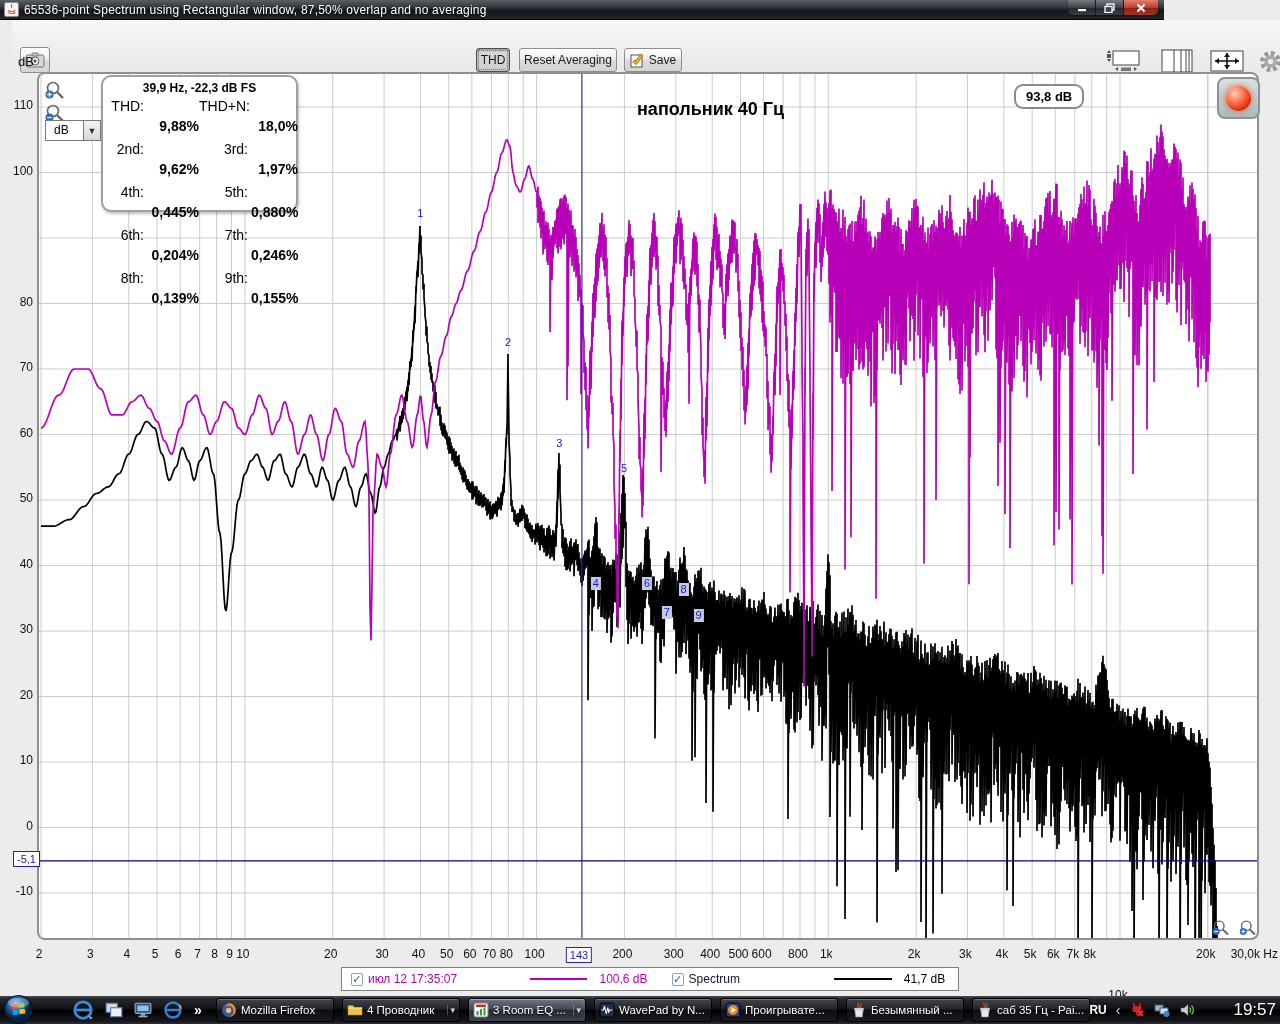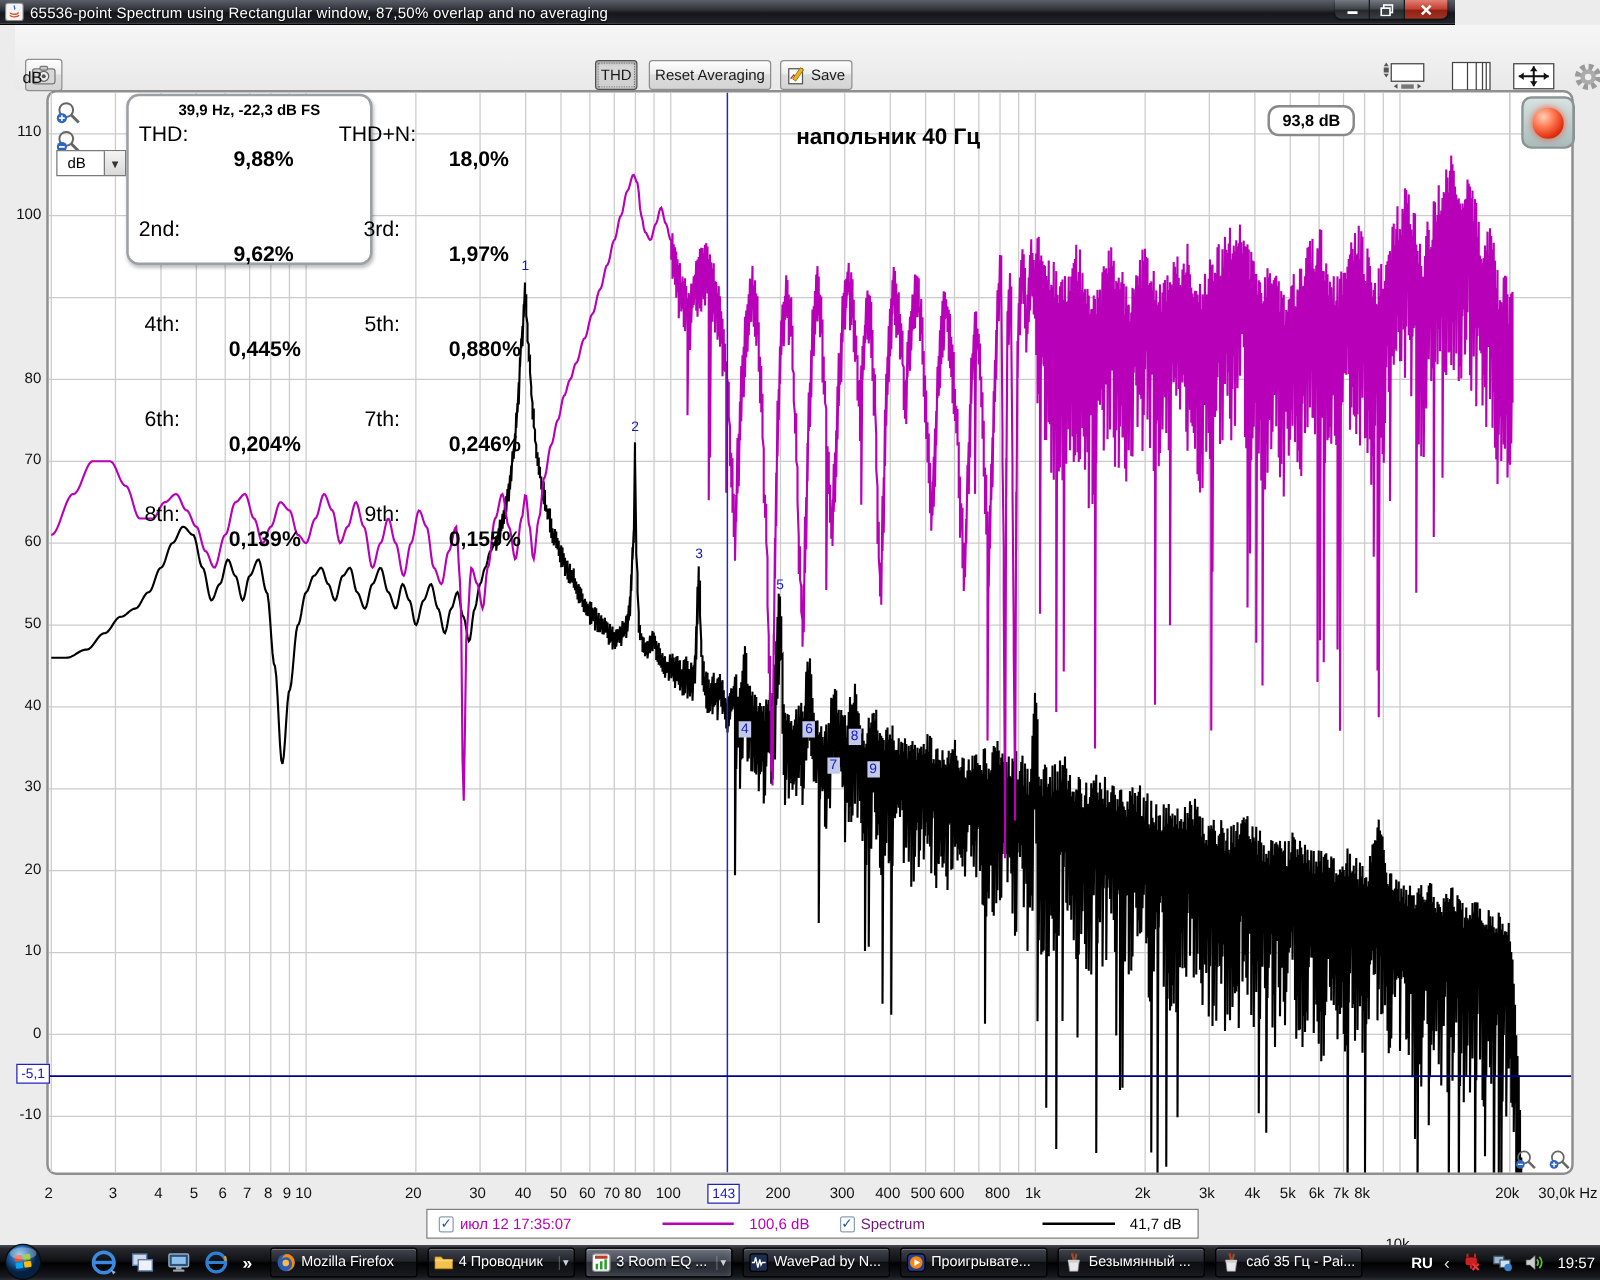--- a/index.html
+++ b/index.html
@@ -52,21 +52,21 @@
   
   #plot { position:absolute; left:37px; top:72px; width:1222px; height:868px;
     background:#fff; border:2px solid #8f8f8f; border-radius:8px; }
   #chart { position:absolute; left:0; top:0; }
   #plot-title { position:absolute; left:598px; top:25px; font-size:18px; font-weight:bold; color:#000; }
   #level-badge { position:absolute; left:975px; top:10px; border:2px solid #8a8a8a; border-radius:9px;
     background:#fff; font-size:13px; font-weight:bold; padding:3px 10px; color:#000; }
   #thd-panel { position:absolute; left:62px; top:1px; width:197px; height:137px; background:#fff;
     border:2px solid #9aa0a6; border-radius:10px; box-shadow:1px 2px 3px rgba(0,0,0,.25); padding:4px 8px 2px; }
   #thd-header { text-align:center; font-size:12px; font-weight:bold; margin-bottom:3px; color:#000; }
-  #thd-grid { display:grid; grid-template-columns:36px 52px 52px 47px; font-size:17px; color:#000; row-gap:7px;gap:36px; }
+  #thd-grid { display:grid; grid-template-columns:36px 52px 52px 47px; font-size:14px; color:#000; row-gap:7px; }
   #thd-grid .l { text-align:right; padding-right:3px; }
   #thd-grid .v { text-align:right; font-weight:bold;margin-top:20px; }
   .mini-zoom { position:absolute; width:22px; height:22px; }
   #zoomin-tl  { left:5px;  top:6px; }
   #zoomout-tl { left:5px;  top:29px; }
   #zoomout-br { left:1172px; top:845px; }
   #zoomin-br  { left:1199px; top:845px; }
   #unit-combo { position:absolute; left:6px; top:46px; width:56px; height:21px; border:1px solid #7a7a7a;
     background:#fff; display:flex; font-size:12px; }
   #unit-combo .val { flex:1; padding:2px 0 0 8px; color:#000; }
@@ -83,21 +83,21 @@
 
   
   #legendbar { position:absolute; left:341px; top:967px; width:618px; height:24px; background:#fff;
     border:1px solid #7f7f7f; display:flex; align-items:center; font-size:12px; }
   .cbx { width:13px; height:13px; background:#fff; border:1px solid #8ca0b8; border-radius:2px;
     display:inline-flex; align-items:center; justify-content:center; font-size:11px; font-weight:bold; color:#2456a0;
     margin:0 5px 0 9px; line-height:11px; }
   .leg-line { display:inline-block; width:64px; height:2px; margin:0 12px; }
   #leg1-label { color:#b800b8; width:120px; }
   #leg1-value { color:#b800b8; width:70px; }
-  #leg2-label { color:#701a75; width:88px; }
+  #leg2-label { color:#0f172a; width:88px; }
   #leg2-value { color:#000; width:60px; }
   #leg1-sep { width:46px; } #leg2-sep { width:60px; }
 
   
   #taskbar { position:absolute; left:0; top:996px; width:1280px; height:28px;
     background:linear-gradient(180deg,#4a4d55 0%,#26282d 10%,#101114 45%,#000 52%,#16181d 90%,#2a2d33 100%);
     display:flex; align-items:center; }
   #start-orb { position:absolute; left:3px; top:-2px; width:31px; height:31px; }
   #quicklaunch { position:absolute; left:72px; top:0; height:28px; display:flex; align-items:center; gap:11px; }
   #ql-overflow { color:#fff; font-size:14px; font-weight:bold; text-shadow:0 1px 1px #000; }
@@ -106,21 +106,21 @@
     background:linear-gradient(180deg,#42454e,#23252c 45%,#0d0e11 50%,#191b20);
     box-shadow:inset 0 1px 0 rgba(255,255,255,.25); padding:0 4px; gap:4px; }
   .tbtn.active { background:linear-gradient(180deg,#6a707c,#454a55 45%,#282b33 50%,#343842);
     box-shadow:inset 0 1px 0 rgba(255,255,255,.4), inset 0 0 6px rgba(255,255,255,.15); }
   .tbtn .lbl { color:#fff; font-size:11.5px; white-space:nowrap; overflow:hidden; text-overflow:ellipsis;
     text-shadow:0 1px 1px #000; flex:1; }
   .tbtn .dd { color:#cfd4da; font-size:9px; padding-left:2px; border-left:1px solid rgba(255,255,255,.25); }
   #tray { position:absolute; right:4px; top:0; height:28px; display:flex; align-items:center; gap:9px; }
   #tray-lang { color:#fff; font-size:12px; font-weight:bold; text-shadow:0 1px 1px #000; }
   #tray-collapse { color:#ddd; font-size:14px; }
-  #tray-clock { color:#fff; font-size:12px; text-shadow:0 1px 1px #000; padding-left:2px; }
+  #tray-clock { color:#fff; font-size:17px; text-shadow:0 1px 1px #000; padding-left:2px;margin-left:27px; }
 </style>
 </head>
 <body>
 
 <div id="app">
 
   <div id="titlebar">
     <svg class="ticon" viewBox="0 0 16 16">
       <rect x="0.5" y="0.5" width="15" height="15" rx="2" fill="#f4f4f4" stroke="#888"></rect>
       <path d="M8.2 2.5c-1.4 1.2 1.3 2.2-.2 3.6" stroke="#2a66c8" fill="none" stroke-width="1.1"></path>

